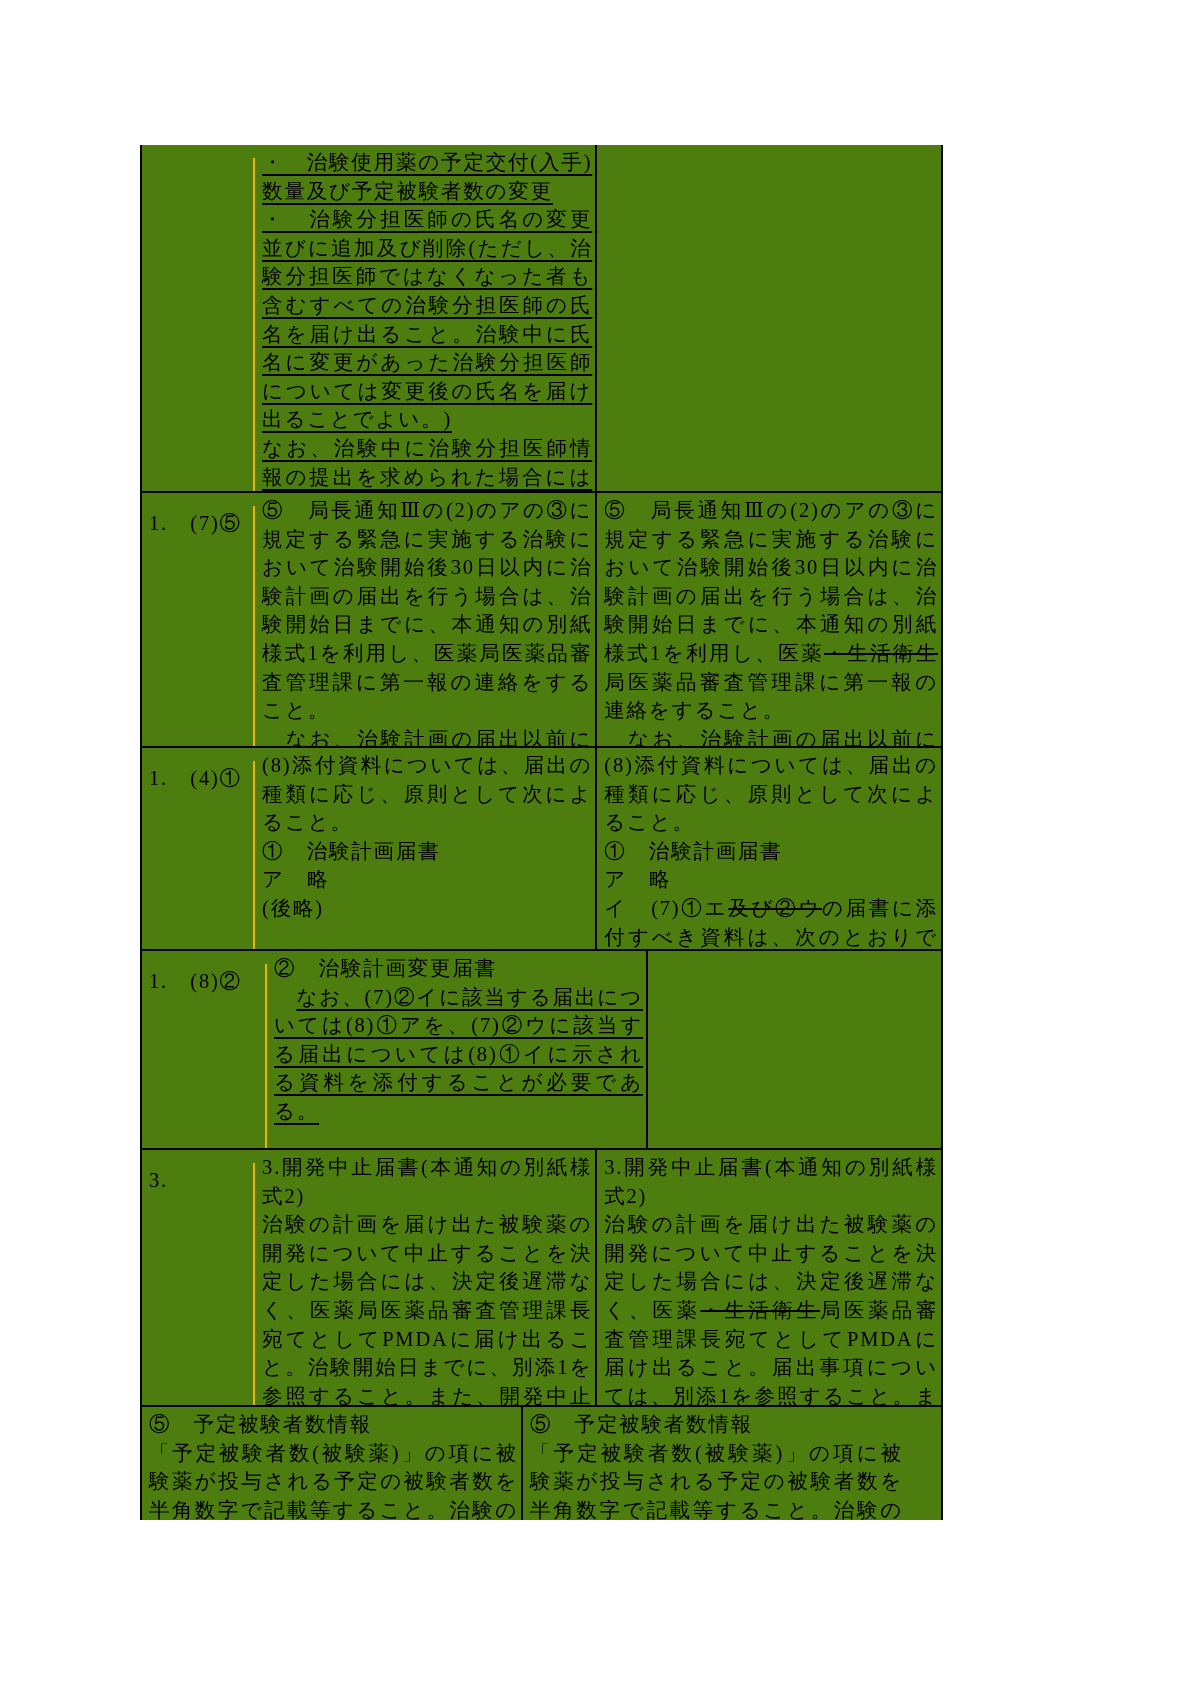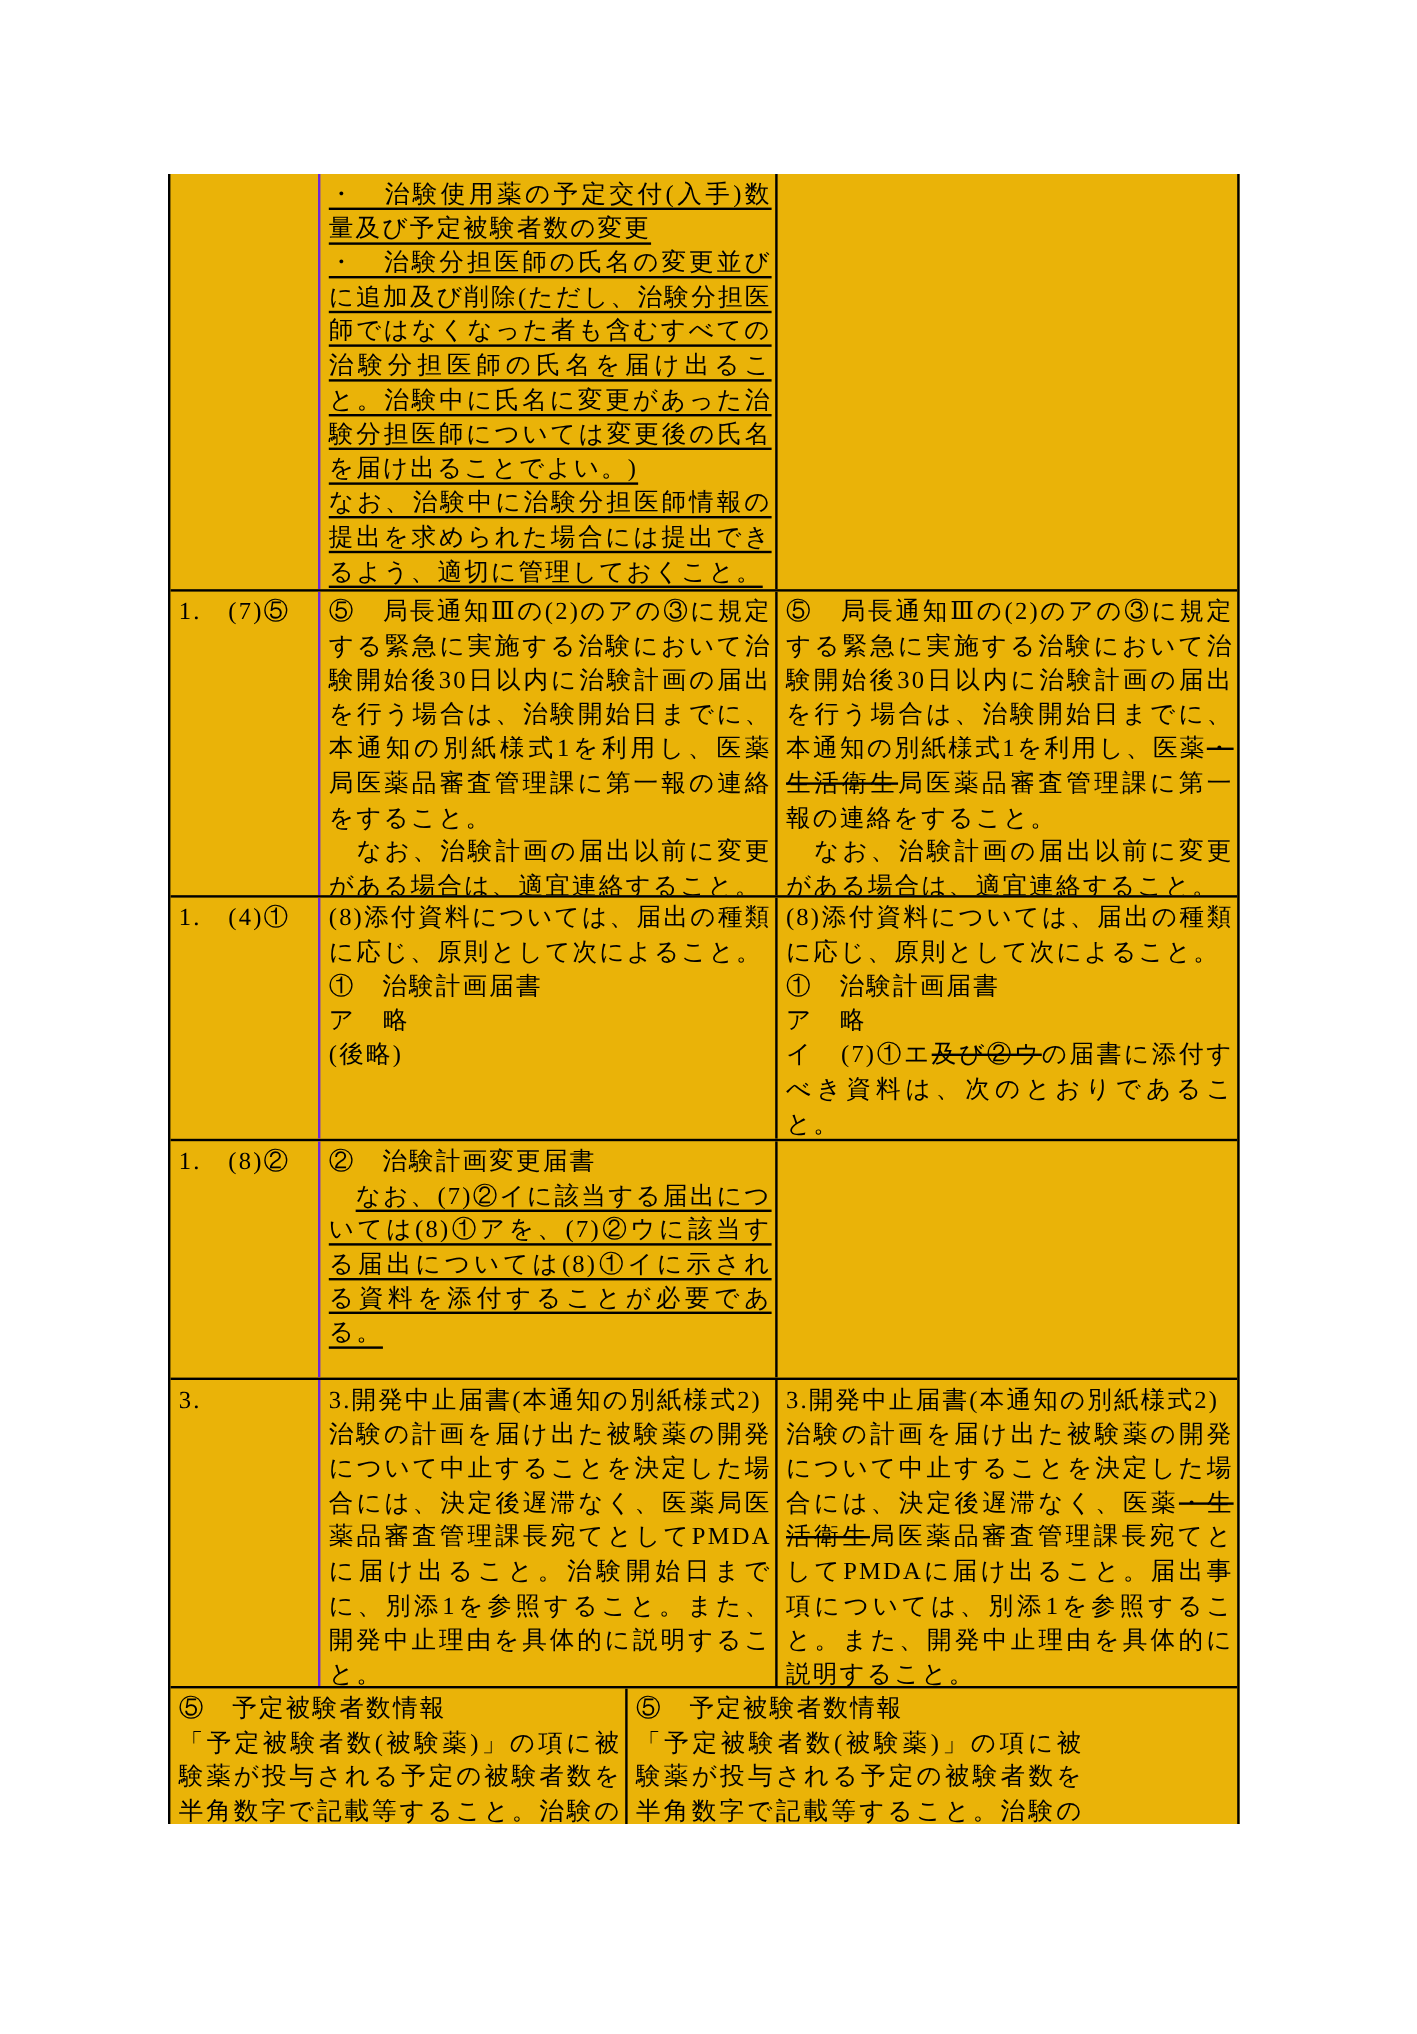--- a/index.html
+++ b/index.html
@@ -1,36 +1,36 @@
 <!DOCTYPE html>
 <html><head>
 <meta charset="utf-8">
 <style>
   html,body{margin:0;padding:0;}
   body{
     width:1181px;height:1695px;position:relative;background:#ffffff;color:#000000;
     font-family:"Liberation Serif","DejaVu Serif",serif;
   }
   .doc-table{
-    position:absolute;left:140px;top:145px;width:893px;height:1375px;
+    position:absolute;left:140px;top:145px;width:803px;height:1375px;
     box-sizing:border-box;border-left:2px solid #000;border-right:2px solid #000;
-    overflow:hidden;background:#eab308;
+    overflow:hidden;background:#4d7c0f;
   }
   .row{display:flex;box-sizing:border-box;border-bottom:2px solid #000;overflow:hidden;}
   .row:nth-child(1){height:348px}
   .row:nth-child(2){height:255px}
   .row:nth-child(3){height:203px}
   .row:nth-child(4){height:199px}
   .row:nth-child(5){height:257px}
   .row:nth-child(6){height:113px;border-bottom:none}
   .cell{
     box-sizing:border-box;overflow:hidden;padding:3px 3px 0 7px;
     font-size:20.5px;line-height:28.6px;letter-spacing:1.8px;
   }
-  .c-label{width:125px;border-right:2px solid #6d28d9;}
+  .c-label{width:125px;border-right:2px solid #eab308;margin-top:13px;}
   .c-left{width:381px;border-right:2px solid #000;}
   .c-right{width:383px;}
   .cell p{margin:0;text-align:justify;text-justify:inter-ideograph;word-break:break-all;}
   .c-label p{text-align:left;}
   .u{text-decoration:underline;text-decoration-thickness:2px;text-underline-offset:5px;}
   .del{text-decoration:line-through;text-decoration-thickness:2px;}
 </style>
 </head>
 <body>
 

